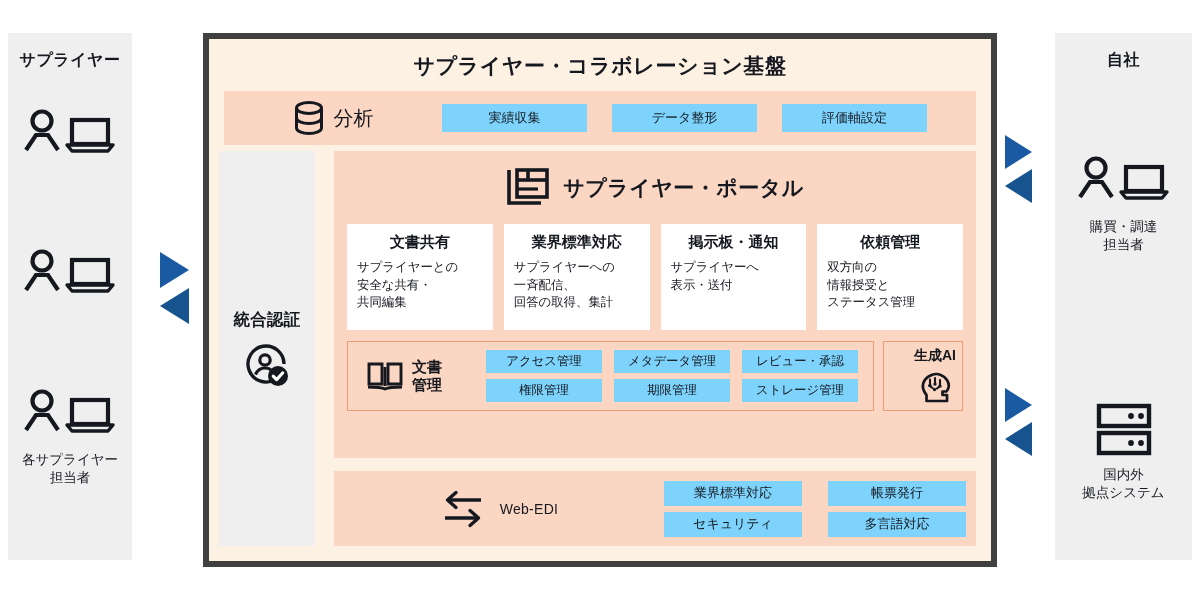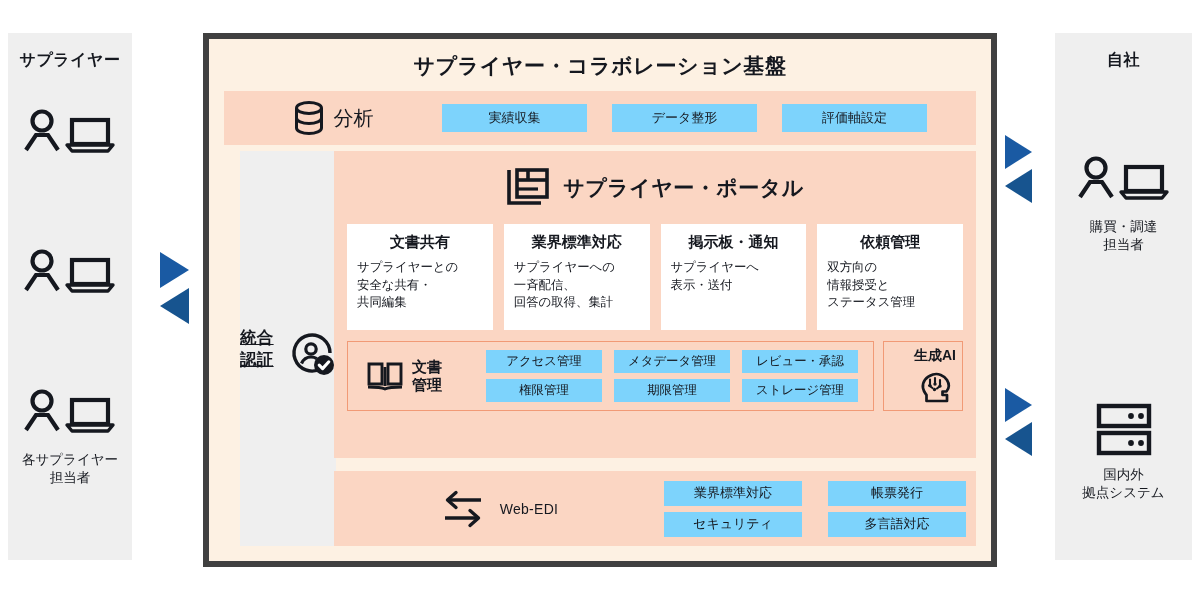--- a/index.html
+++ b/index.html
@@ -93,24 +93,24 @@
     display: flex; align-items: center; gap: 9px;
     width: 218px; justify-content: center;
   }
   #analytics-head .label { font-size: 20px; font-weight: 400; }
   #analytics-chips { display: flex; gap: 25px; align-items: center; }
   #analytics-chips .chip { width: 145px; height: 28px; }
 
   
   #sso-panel {
     position: absolute;
-    left: 31px; top: 112px; width: 96px; height: 395px;
+    left: 10px; top: 112px; width: 96px; height: 395px;
     background: #efefef;
-    display: flex; flex-direction: row;
-    align-items: center; justify-content: center; text-decoration: underline;
+    display: flex; flex-direction: column;
+    align-items: center; justify-content: center;
   }
   #sso-panel .label { font-size: 16.5px; font-weight: 700; letter-spacing: .3px; }
   #sso-panel .glyph { margin-top: 12px; }
 
   
   #portal-band {
     left: 125px; top: 112px; width: 642px; height: 307px;
     padding: 0;
   }
   #portal-head {

